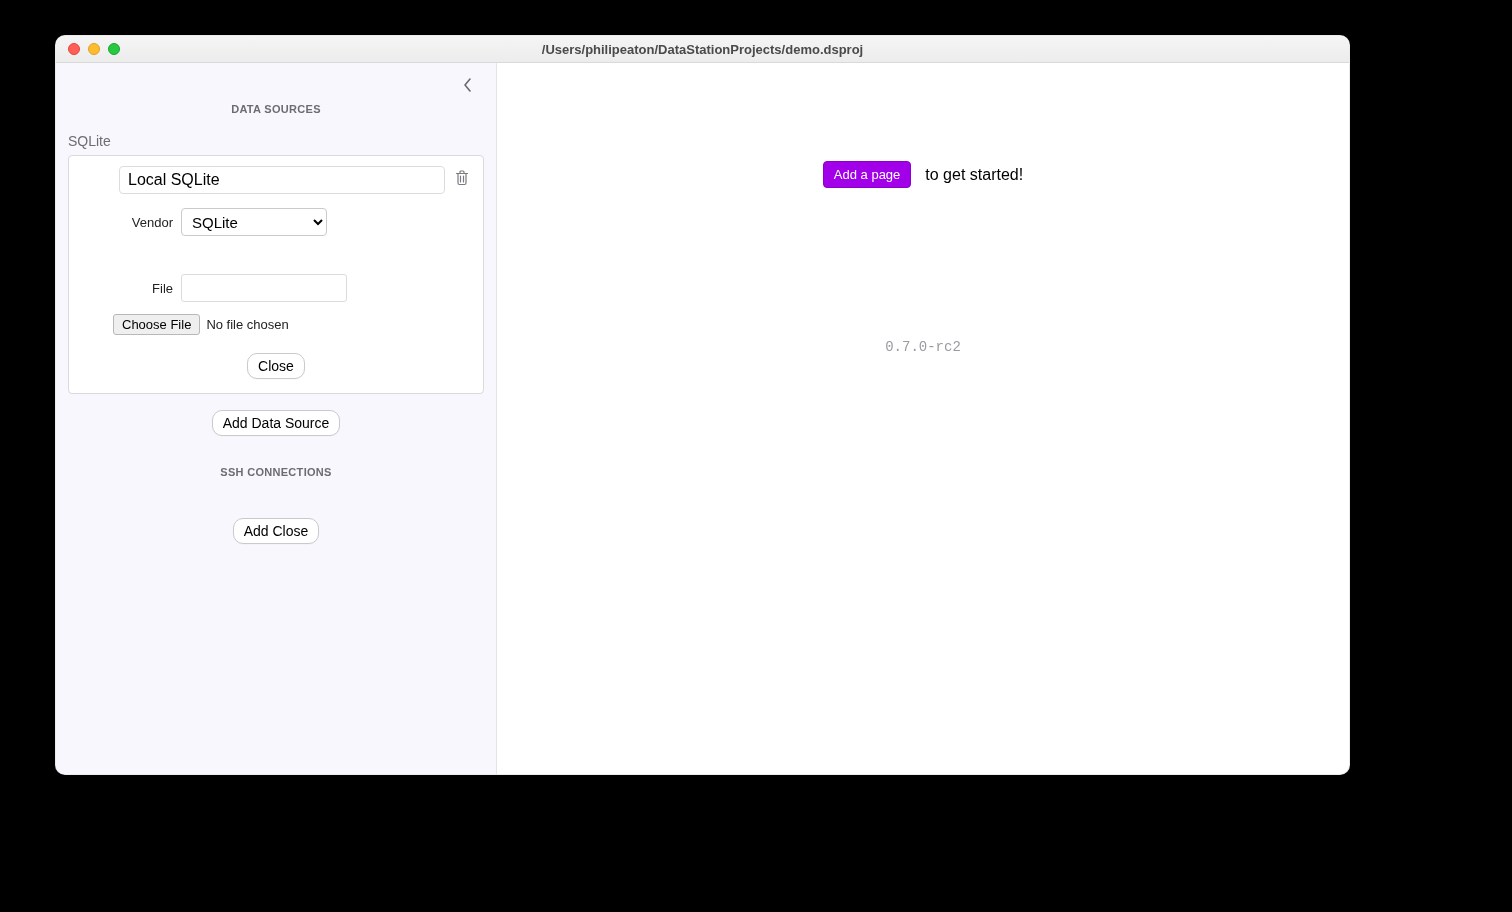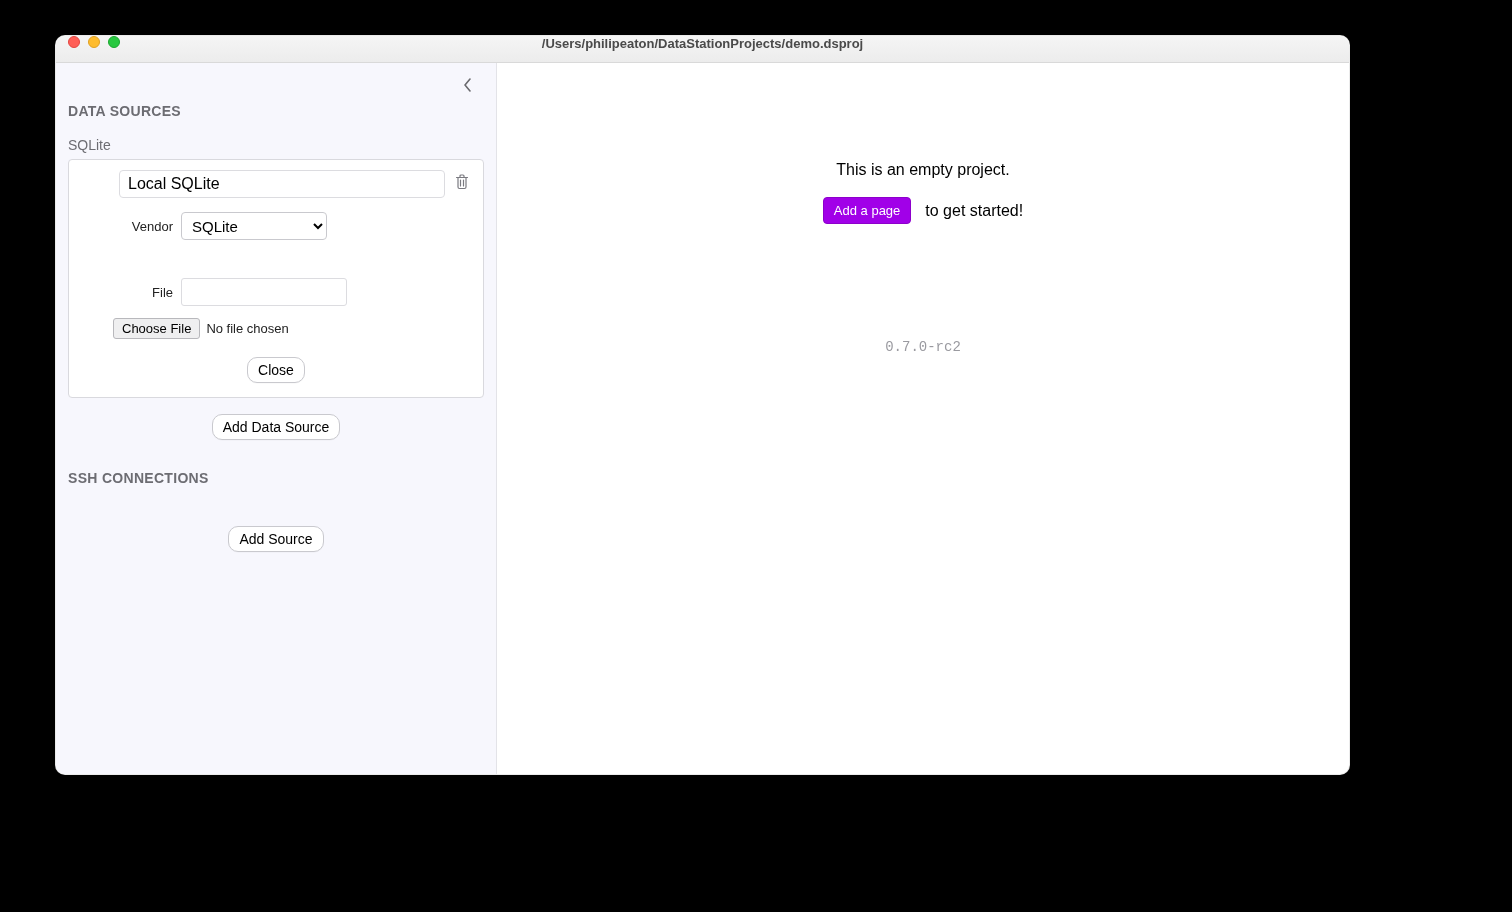--- a/index.html
+++ b/index.html
@@ -22,20 +22,21 @@
       overflow: hidden;
       border: 1px solid rgba(0,0,0,0.08);
       display: flex;
       flex-direction: column;
     }
     .titlebar {
       height: 27px;
       background: linear-gradient(#f5f5f5, #ececec);
       border-bottom: 1px solid #d9d9d9;
       display: flex;
+      align-items: center;
       position: relative;
       flex-shrink: 0;
     }
     .traffic {
       display: flex;
       gap: 8px;
       padding-left: 12px;
     }
     .traffic .dot {
       width: 12px; height: 12px; border-radius: 50%;
@@ -66,25 +67,26 @@
       position: absolute;
       top: 10px;
       right: 18px;
       width: 20px; height: 28px;
       display: flex; align-items: center; justify-content: center;
       color: #6a6a6e;
       cursor: pointer;
       font-size: 16px;
     }
     .section-heading {
-      font-size: 14px;
+      font-size: 11px;
       font-weight: 700;
       letter-spacing: 0.3px;
       color: #6c6c72;
       margin-bottom: 18px;
+      text-align: center;
     }
     .ds-sub {
       font-size: 14px;
       color: #6c6c72;
       margin-bottom: 6px;
     }
     .card {
       background: #fff;
       border: 1px solid #d9d9de;
       border-radius: 4px;
@@ -285,27 +287,26 @@
       </div>
 
       <div class="center-row">
         <button class="btn">Add Data Source</button>
       </div>
 
       <div class="ssh-block">
         <div class="section-heading">SSH CONNECTIONS</div>
         <div style="height:22px"></div>
         <div class="center-row">
-          <button class="btn">Add Source</button>
+          <button class="btn">Add Close</button>
         </div>
       </div>
     </div>
 
     <div class="main">
-      <div class="emptymsg">This is an empty project.</div>
       <div class="addpage-row">
         <button class="btn-purple">Add a page</button>
         <span class="get-started">to get started!</span>
       </div>
       <div class="version">0.7.0-rc2</div>
     </div>
 
   </div>
 </div>
 

